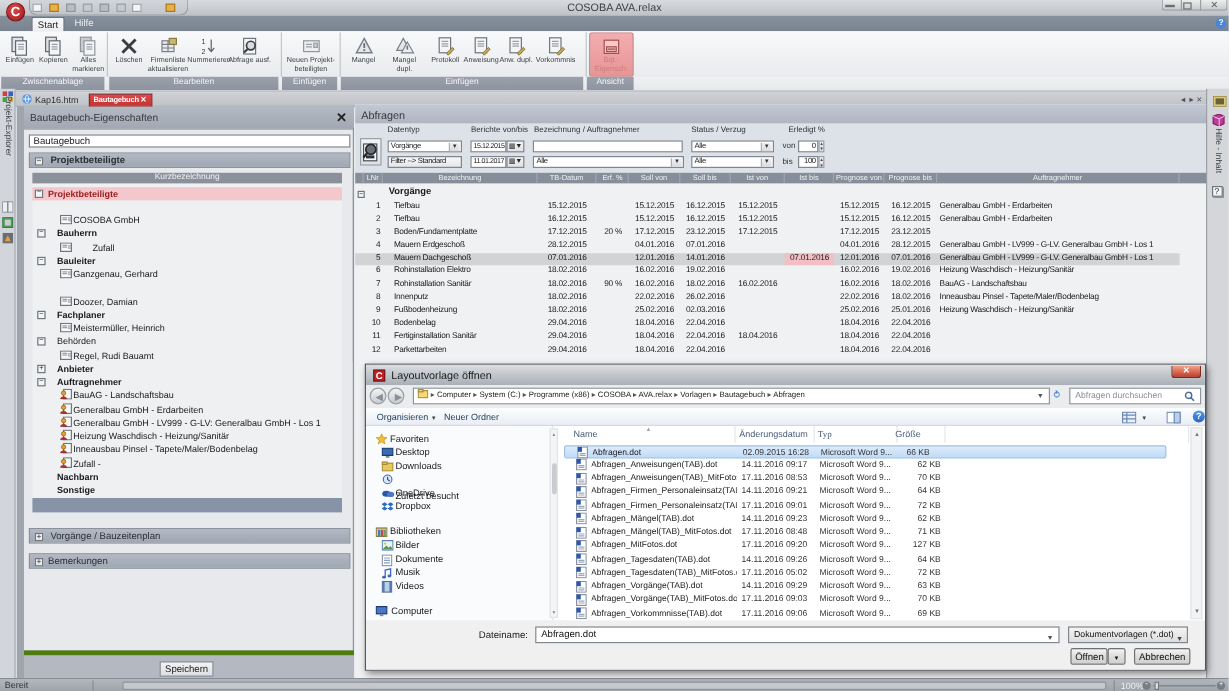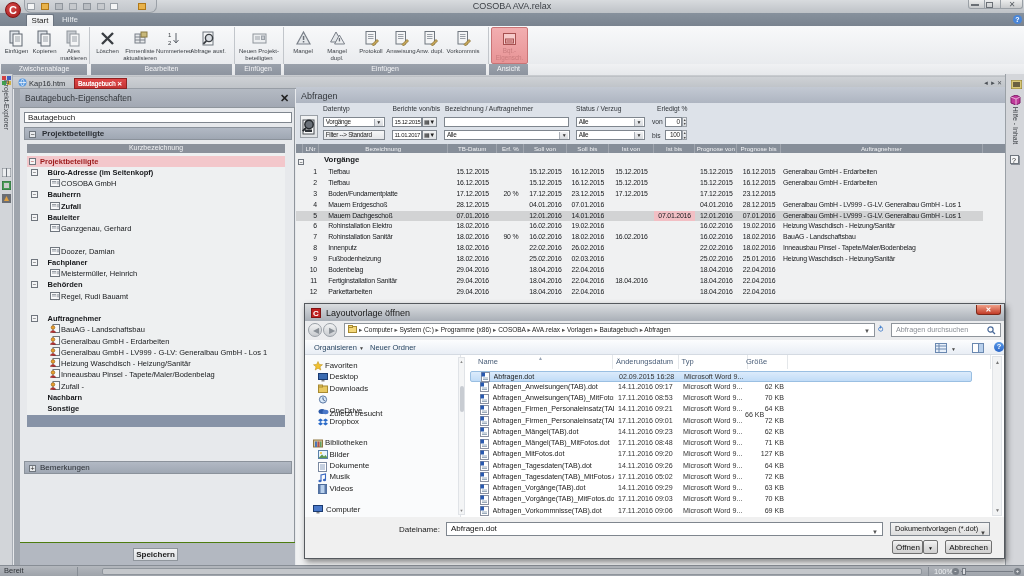--- a/index.html
+++ b/index.html
@@ -49,21 +49,21 @@
 #lpinput{left:4px;top:23px;width:268px;height:11.5px;background:#fff;border:1px solid #7f868e;font-size:8px;color:#222;line-height:10px;padding-left:3px;}
 .secbar{position:absolute;left:4px;width:268px;height:13px;background:linear-gradient(#b2b9c4,#9fa7b3);border:1px solid #8b929b;font-size:8px;font-weight:bold;color:#2c3036;line-height:12px;}
 .secbox{position:absolute;left:4px;top:3px;width:7px;height:7px;background:#e8eaec;border:1px solid #6f767e;font-size:7px;line-height:5px;text-align:center;font-weight:normal;color:#222;}
 #kurzhead{left:7px;top:55.5px;width:258px;height:8.5px;background:#8b919b;color:#f2f3f5;font-size:7px;text-align:center;line-height:8.5px;}
 #treearea{left:7px;top:64px;width:258px;height:274px;background:#eef0f1;}
 .trow{position:absolute;left:0;width:258px;height:11.25px;font-size:7.5px;color:#17191c;line-height:11.25px;white-space:nowrap;}
 .trow.b{font-weight:bold;}
 .texp{position:absolute;width:7px;height:7px;top:2px;background:#f4f5f6;border:1px solid #70767e;font-size:6px;line-height:5px;text-align:center;font-weight:normal;}
 #pinkrow{background:#f3c7cb;color:#9c1a1a;}
 #selrow{position:absolute;left:0px;top:262.5px;width:258px;height:12px;background:#8793a7;}
-#savefoot{left:0;top:453px;width:275px;height:23px;background:#b3b8c1;border-top:1px solid #4d7c0f;font-weight:bold;}
+#savefoot{left:0;top:453px;width:275px;height:23px;background:#b3b8c1;border-top:4px solid #4d7c0f;}
 #savebtn{left:113px;top:5px;width:45px;height:13px;background:linear-gradient(#f2f3f4,#dcdfe2);border:1px solid #8f959c;font-size:8px;text-align:center;line-height:12px;color:#222;}
 
 #rightpanel{left:296px;top:87px;width:708.5px;height:477.5px;background:#f0f1f2;}
 #aptitle{left:0;top:0;width:708.5px;height:16px;background:linear-gradient(#c3c9d3,#aeb5c1);font-size:9px;color:#33373c;padding:3.5px 0 0 5px;}
 #apfilter{left:0;top:16px;width:708.5px;height:40.5px;background:#dde2e9;}
 .flabel{position:absolute;font-size:6.7px;color:#2e3237;}
 .fctl{position:absolute;height:10px;background:#fff;border:1px solid #7f868e;font-size:6.4px;color:#222;line-height:8.5px;padding-left:2px;white-space:nowrap;letter-spacing:-0.3px;}
 .combo .arr{position:absolute;right:1px;top:1px;width:9px;height:7px;background:linear-gradient(#f0f1f3,#d8dbdf);border-left:1px solid #aaafb6;font-size:5px;text-align:center;line-height:7px;color:#333;}
 
 #tblhead{left:0;top:57px;width:708.5px;height:9px;background:#868e99;}
@@ -279,45 +279,41 @@
         <div class="abs" id="lpx">✕</div>
       </div>
 <div class="abs" id="lpinput">Bautagebuch</div>
 <div class="abs secbar" style="top:38px;"><span class="secbox">−</span><span style="margin-left:17px;">Projektbeteiligte</span></div>
 <div class="abs" id="kurzhead">Kurzbezeichnung</div>
 <div class="abs" id="treearea">
 <div class="trow b" id="pinkrow" style="top:3.0px;">
           <span class="texp" style="left:2px;">−</span>
           <span style="position:absolute;left:13px;font-weight:bold;">Projektbeteiligte</span>
         </div>
-<div class="trow" style="top:14.25px;">
-          <span class="texp" style="left:4px;">−</span>
-          <span style="position:absolute;left:20.5px;font-weight:bold;">Büro-Adresse (im Seitenkopf)</span>
-        </div>
 <div class="trow" style="top:25.5px;">
           <span style="position:absolute;left:23px;"><svg width="10" height="8" viewBox="0 0 10 8" style="vertical-align:-1px;">
               <rect x="0.5" y="0.5" width="9" height="7" fill="#f8f9fa" stroke="#6f767e"></rect>
               <line x1="2" y1="2.5" x2="6" y2="2.5" stroke="#9aa0a7"></line>
               <line x1="2" y1="4" x2="6" y2="4" stroke="#9aa0a7"></line>
               <rect x="7" y="2.5" width="2" height="2.5" fill="#c9cdd2" stroke="#9aa0a7" stroke-width="0.5"></rect>
             </svg></span>
           <span style="position:absolute;left:34px;">COSOBA GmbH</span>
         </div>
 <div class="trow" style="top:36.75px;">
           <span class="texp" style="left:4px;">−</span>
           <span style="position:absolute;left:20.5px;font-weight:bold;">Bauherrn</span>
         </div>
 <div class="trow" style="top:48.0px;">
           <span style="position:absolute;left:23px;"><svg width="10" height="8" viewBox="0 0 10 8" style="vertical-align:-1px;">
               <rect x="0.5" y="0.5" width="9" height="7" fill="#f8f9fa" stroke="#6f767e"></rect>
               <line x1="2" y1="2.5" x2="6" y2="2.5" stroke="#9aa0a7"></line>
               <line x1="2" y1="4" x2="6" y2="4" stroke="#9aa0a7"></line>
               <rect x="7" y="2.5" width="2" height="2.5" fill="#c9cdd2" stroke="#9aa0a7" stroke-width="0.5"></rect>
             </svg></span>
-          <span style="position:absolute;left:34px;font-weight:bold;">Zufall</span>
+          <span style="position:absolute;left:50px;">Zufall</span>
         </div>
 <div class="trow" style="top:59.25px;">
           <span class="texp" style="left:4px;">−</span>
           <span style="position:absolute;left:20.5px;font-weight:bold;">Bauleiter</span>
         </div>
 <div class="trow" style="top:70.5px;">
           <span style="position:absolute;left:23px;"><svg width="10" height="8" viewBox="0 0 10 8" style="vertical-align:-1px;">
               <rect x="0.5" y="0.5" width="9" height="7" fill="#f8f9fa" stroke="#6f767e"></rect>
               <line x1="2" y1="2.5" x2="6" y2="2.5" stroke="#9aa0a7"></line>
               <line x1="2" y1="4" x2="6" y2="4" stroke="#9aa0a7"></line>
@@ -342,31 +338,35 @@
           <span style="position:absolute;left:23px;"><svg width="10" height="8" viewBox="0 0 10 8" style="vertical-align:-1px;">
               <rect x="0.5" y="0.5" width="9" height="7" fill="#f8f9fa" stroke="#6f767e"></rect>
               <line x1="2" y1="2.5" x2="6" y2="2.5" stroke="#9aa0a7"></line>
               <line x1="2" y1="4" x2="6" y2="4" stroke="#9aa0a7"></line>
               <rect x="7" y="2.5" width="2" height="2.5" fill="#c9cdd2" stroke="#9aa0a7" stroke-width="0.5"></rect>
             </svg></span>
           <span style="position:absolute;left:34px;">Meistermüller, Heinrich</span>
         </div>
 <div class="trow" style="top:126.75px;">
           <span class="texp" style="left:4px;">−</span>
-          <span style="position:absolute;left:20.5px;font-weight:bold;">Behörden</span>
+          <span style="position:absolute;left:20.5px;font-weight:normal;">Behörden</span>
         </div>
 <div class="trow" style="top:138.0px;">
           <span style="position:absolute;left:23px;"><svg width="10" height="8" viewBox="0 0 10 8" style="vertical-align:-1px;">
               <rect x="0.5" y="0.5" width="9" height="7" fill="#f8f9fa" stroke="#6f767e"></rect>
               <line x1="2" y1="2.5" x2="6" y2="2.5" stroke="#9aa0a7"></line>
               <line x1="2" y1="4" x2="6" y2="4" stroke="#9aa0a7"></line>
               <rect x="7" y="2.5" width="2" height="2.5" fill="#c9cdd2" stroke="#9aa0a7" stroke-width="0.5"></rect>
             </svg></span>
           <span style="position:absolute;left:34px;">Regel, Rudi Bauamt</span>
         </div>
+<div class="trow" style="top:149.25px;">
+          <span class="texp" style="left:4px;">+</span>
+          <span style="position:absolute;left:20.5px;font-weight:bold;">Anbieter</span>
+        </div>
 <div class="trow" style="top:160.5px;">
           <span class="texp" style="left:4px;">−</span>
           <span style="position:absolute;left:20.5px;font-weight:bold;">Auftragnehmer</span>
         </div>
 <div class="trow" style="top:171.75px;">
           <span style="position:absolute;left:23px;"><svg width="10" height="9" viewBox="0 0 10 9" style="vertical-align:-1px;">
               <rect x="3" y="0.5" width="6.5" height="8" fill="#f8f9fa" stroke="#6f767e"></rect>
               <circle cx="3" cy="3.5" r="1.8" fill="#e8a030" stroke="#905808" stroke-width="0.6"></circle>
               <path d="M0.5 8.5 C0.5 6 5.5 6 5.5 8.5 Z" fill="#c03030" stroke="#802020" stroke-width="0.5"></path>
             </svg></span>
@@ -413,20 +413,21 @@
           <span style="position:absolute;left:34px;">Zufall -</span>
         </div>
 <div class="trow" style="top:239.25px;">
           <span style="position:absolute;left:20.5px;font-weight:bold;">Nachbarn</span>
         </div>
 <div class="trow" style="top:250.5px;">
           <span style="position:absolute;left:20.5px;font-weight:bold;">Sonstige</span>
         </div>
 <div id="selrow"></div>
 </div>
+<div class="abs secbar" style="top:351px;"><span class="secbox">+</span><span style="margin-left:17px;font-weight:normal;">Vorgänge / Bauzeitenplan</span></div>
 <div class="abs secbar" style="top:372.5px;"><span class="secbox">+</span><span style="margin-left:15px;font-weight:normal;">Bemerkungen</span></div>
 <div class="abs" id="savefoot">
         <div class="abs" id="savebtn">Speichern</div>
       </div>
 </div>
 <div class="abs" style="left:293.5px;top:144px;width:1px;height:158px;background:#8f959c;z-index:3;"></div>
 <div class="abs" id="rightpanel">
 <div class="abs" id="aptitle">Abfragen</div>
 <div class="abs" id="apfilter"></div>
 <div class="abs" style="left:4px;top:28px;width:18px;height:23px;background:linear-gradient(#f2f3f4,#dfe2e5);border:1px solid #9aa0a7;">
@@ -732,35 +733,35 @@
 <div class="navitem" style="left:21px;top:150.3px;">Computer</div>
 </div>
 <div class="abs" style="left:153px;top:2px;width:7px;height:158px;background:#f4f5f6;border:1px solid #e0e3e7;">
           <div style="position:absolute;left:0.5px;top:1px;font-size:4px;color:#888;">▲</div>
           <div style="position:absolute;left:1px;top:28px;width:4px;height:26px;background:#c8ccd2;border-radius:2px;"></div>
           <div style="position:absolute;left:0.5px;bottom:1px;font-size:4px;color:#888;">▼</div>
         </div>
 <div class="abs" id="filelist">
 <div class="fhdr" style="left:0px;width:144px;padding-left:9px;">Name</div>
 <div class="fhdr" style="left:144px;width:65.5px;padding-left:3px;">Änderungsdatum</div>
-<div class="fhdr" style="left:209.5px;width:69px;padding-left:3px;">Typ</div>
+<div class="fhdr" style="left:209.5px;width:69px;padding-left:3px;font-family:Liberation Serif, serif;">Typ</div>
 <div class="fhdr" style="left:274px;width:44.6px;padding-left:3px;">Größe</div>
 <div class="fhdr" style="left:318.6px;width:203px;padding-left:3px;"></div>
 <div class="abs" style="left:69px;top:0px;font-size:5px;color:#98a4b4;">▲</div>
 <div class="frow" style="top:16.00px;background:linear-gradient(#dcebfb,#c1dcf7);border:1px solid #9abfe2;border-radius:2px;">
             <span style="position:absolute;left:9.7px;top:0.5px;"><svg width="9" height="10" viewBox="0 0 9 10" style="vertical-align:-1.5px;">
                 <rect x="0.5" y="0.5" width="8" height="9" fill="#fff" stroke="#8a90a0"></rect>
                 <rect x="0.5" y="0.5" width="3.5" height="4" fill="#2a5ab0"></rect>
                 <line x1="2" y1="6" x2="7" y2="6" stroke="#9ab"></line>
                 <line x1="2" y1="7.5" x2="7" y2="7.5" stroke="#9ab"></line>
               </svg></span>
             <span style="position:absolute;left:22.6px;width:121px;overflow:hidden;white-space:nowrap;">Abfragen.dot</span>
             <span style="position:absolute;left:148px;color:#333;">02.09.2015 16:28</span>
             <span style="position:absolute;left:213px;color:#333;">Microsoft Word 9...</span>
-            <span style="position:absolute;left:274px;width:40px;text-align:left;color:#333;margin-top:38px;">66 KB</span>
+            <span style="position:absolute;left:274px;width:40px;text-align:center;color:#333;">66 KB</span>
           </div>
 <div class="frow" style="top:27.25px;">
             <span style="position:absolute;left:9.7px;top:0.5px;"><svg width="9" height="10" viewBox="0 0 9 10" style="vertical-align:-1.5px;">
                 <rect x="0.5" y="0.5" width="8" height="9" fill="#fff" stroke="#8a90a0"></rect>
                 <rect x="0.5" y="0.5" width="3.5" height="4" fill="#2a5ab0"></rect>
                 <line x1="2" y1="6" x2="7" y2="6" stroke="#9ab"></line>
                 <line x1="2" y1="7.5" x2="7" y2="7.5" stroke="#9ab"></line>
               </svg></span>
             <span style="position:absolute;left:22.6px;width:121px;overflow:hidden;white-space:nowrap;">Abfragen_Anweisungen(TAB).dot</span>
             <span style="position:absolute;left:148px;color:#333;">14.11.2016 09:17</span>

